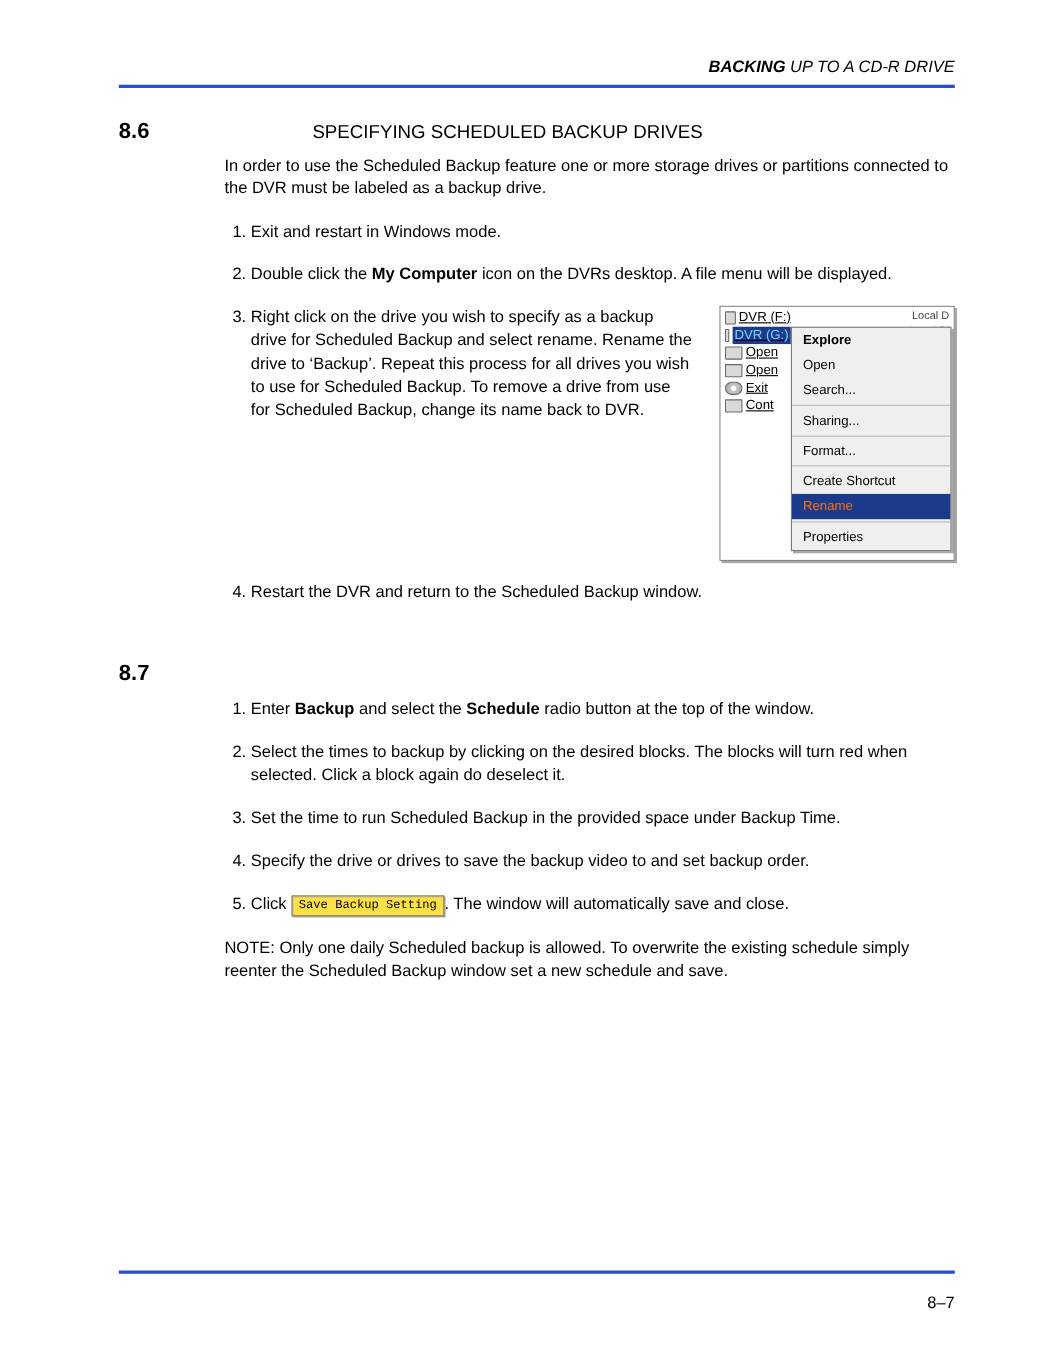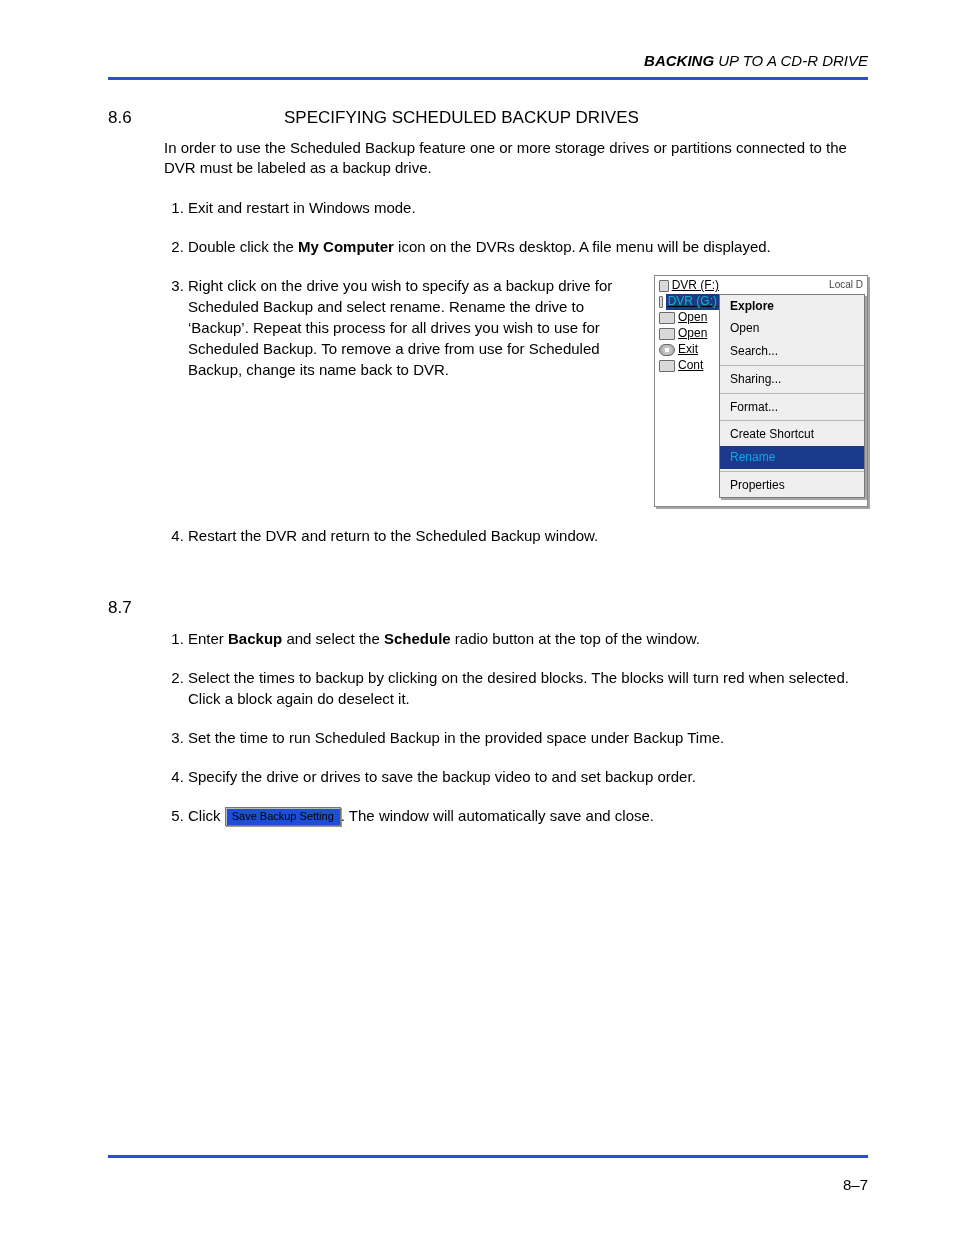--- a/index.html
+++ b/index.html
@@ -30,32 +30,32 @@
     margin: 0 0 28px 0;
   }
 
   .section-row {
     display: flex;
     align-items: baseline;
     margin-bottom: 10px;
   }
   .sec-num {
     width: 132px;
-    font-weight: normal;
-    font-size: 17px;
+    font-weight: bold;
+    font-size: 20px;
     flex: 0 0 132px;
   }
   .sec-title {
     font-weight: normal;
     font-size: 17px;
     margin-left: 44px;
   }
 
   .body-block {
-    margin-left: 56px;
+    margin-left: 96px;
   }
   .para {
     margin: 4px 0 18px 0;
     line-height: 1.35;
   }
 
   ol.steps {
     margin: 0 0 0 0;
     padding-left: 24px;
   }
@@ -93,21 +93,21 @@
   .ctx-left .drive-row {
     display: flex;
     align-items: center;
     gap: 3px;
     height: 16px;
     overflow: hidden;
     white-space: nowrap;
   }
   .ctx-left .sel {
     background: #1b3a8c;
-    color: #14b8a6;
+    color: #7dd3fc;
     padding: 0 2px;
   }
   .ctx-right-labels {
     flex: 1;
     text-align: right;
     font-size: 10px;
     color: #444;
     padding: 2px 4px 0 0;
     white-space: nowrap;
     overflow: hidden;
@@ -132,33 +132,33 @@
     border: 1px solid #7a7a7a;
     box-shadow: 2px 2px 0 rgba(0,0,0,0.35);
     z-index: 2;
   }
   .ctx-wrap { position: relative; height: 230px; }
   .menu-item {
     padding: 3px 10px;
     white-space: nowrap;
   }
   .menu-item.bold { font-weight: bold; }
-  .menu-item.sel { background: #1b3a8c; color: #0ea5e9; }
+  .menu-item.sel { background: #1b3a8c; color: #f97316; }
   .menu-sep {
     border-top: 1px solid #b8b8b8;
     margin: 2px 0;
   }
 
   .btn-inline {
     display: inline-block;
-    font-family: Liberation Sans, sans-serif;
+    font-family: Liberation Mono, monospace;
     font-size: 11px;
     padding: 1px 6px;
     border: 1px solid #777;
-    background: #1d4ed8;
+    background: #fde047;
     box-shadow: 1px 1px 0 #bbb inset, 1px 1px 0 #999;
     vertical-align: 1px;
   }
 
   .note {
     margin-top: 6px;
     line-height: 1.4;
   }
 
   .foot-rule {
@@ -274,17 +274,18 @@
         <span>Enter </span><b>Backup</b><span> and select the </span><b>Schedule</b><span> radio button at the top of the window.</span>
       </li>
       <li>Select the times to backup by clicking on the desired blocks. The blocks will turn red when selected. Click a block again do deselect it.</li>
       <li>Set the time to run Scheduled Backup in the provided space under Backup Time.</li>
       <li>Specify the drive or drives to save the backup video to and set backup order.</li>
       <li>
         <span>Click </span><span class="btn-inline">Save Backup Setting</span><span>. The window will automatically save and close.</span>
       </li>
     </ol>
 
+    <p class="note">NOTE: Only one daily Scheduled backup is allowed. To overwrite the existing schedule simply reenter the Scheduled Backup window set a new schedule and save.</p>
   </div>
 
   <hr class="foot-rule">
   <div class="page-num">8–7</div>
 </div>
 
 </body></html>

